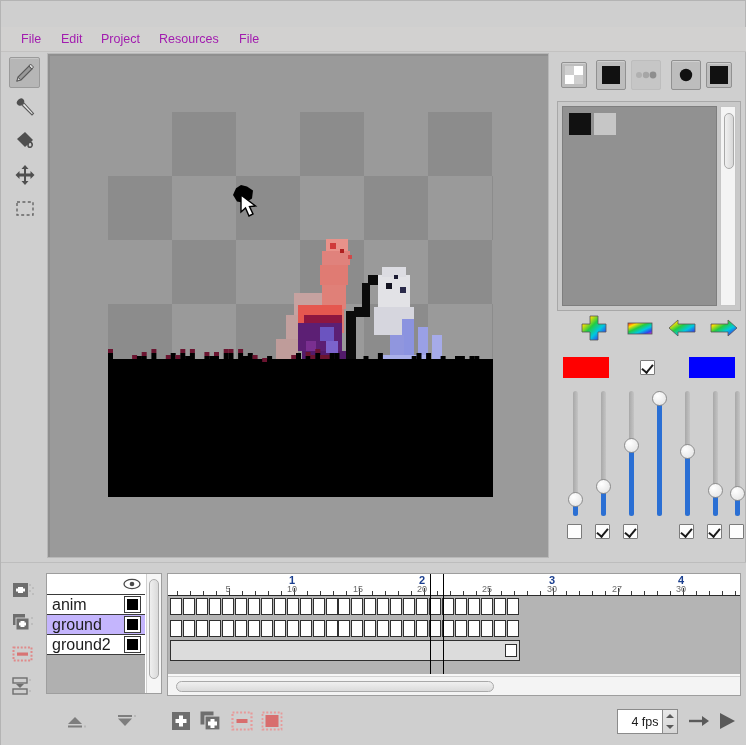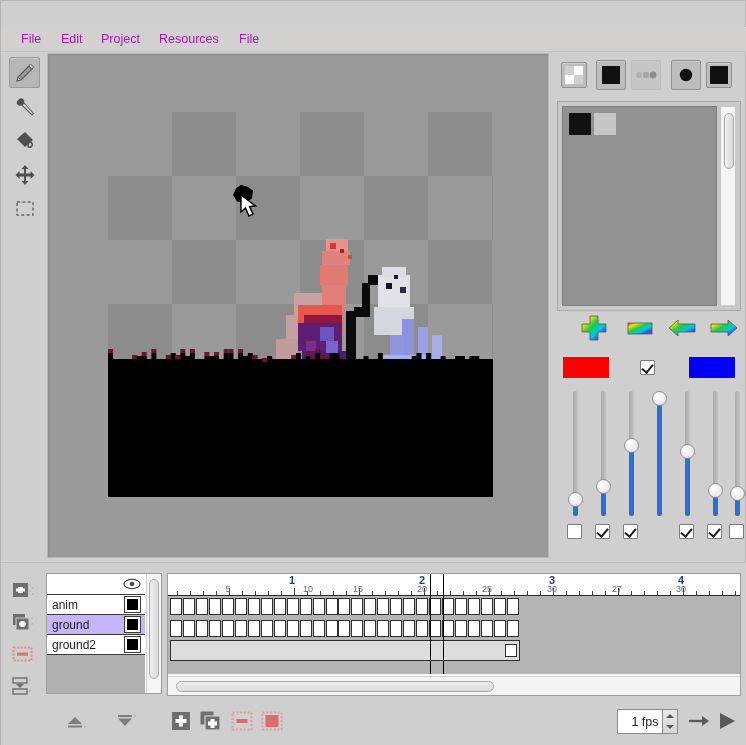--- a/index.html
+++ b/index.html
@@ -194,21 +194,21 @@
   #lyr-head {
     position: absolute; left: 0; top: 0; width: 98px; height: 21px;
     background: #fff; border-bottom: 1px solid #3a3a3a;
   }
   .lyrow {
     position: absolute; left: 0; width: 98px; height: 20px;
     border-bottom: 1px solid #3a3a3a;
     display: flex; align-items: center;
   }
   .lyrow .nm {
-    font-size: 12px; color: #1c1c1c; padding-left: 5px; flex: 1;
+    font-size: 16px; color: #1c1c1c; padding-left: 5px; flex: 1;
   }
   .lyrow .sw {
     width: 15px; height: 15px; background: #000;
     border: 2px solid #fff; outline: 1px solid #3a3a3a; margin-right: 5px;
   }
   #lyr-scroll {
     position: absolute; left: 99px; top: 0; width: 15px; height: 119px;
     background: #f6f6f6; border-left: 1px solid #d0d0d0;
   }
   #lyr-thumb {
@@ -779,21 +779,21 @@
           <div class="tick" style="left: 463px; height: 4px;"></div>
           <div class="tick" style="left: 476px; height: 4px;"></div>
           <div class="tick" style="left: 489px; height: 4px;"></div>
           <div class="tick" style="left: 502px; height: 4px;"></div>
           <div class="tick" style="left: 515px; height: 7px;"></div>
           <div class="tick" style="left: 528px; height: 4px;"></div>
           <div class="tick" style="left: 541px; height: 4px;"></div>
           <div class="tick" style="left: 554px; height: 4px;"></div>
           <div class="tick" style="left: 567px; height: 4px;"></div>
           <div class="rlabel" style="left: 60px;">5</div>
-          <div class="rlabel" style="left: 140px;">10</div>
+          <div class="rlabel" style="left: 124px;">10</div>
           <div class="rlabel" style="left: 190px;">15</div>
           <div class="rlabel" style="left: 254px;">20</div>
           <div class="rlabel" style="left: 319px;">25</div>
           <div class="rlabel" style="left: 384px;">30</div>
           <div class="rlabel" style="left: 449px;">27</div>
           <div class="rlabel" style="left: 513px;">30</div>
           <div class="slabel" style="left: 124px;">1</div>
           <div class="slabel" style="left: 254px;">2</div>
           <div class="slabel" style="left: 384px;">3</div>
           <div class="slabel" style="left: 513px;">4</div>
@@ -863,21 +863,21 @@
           <div style="position: absolute; left: 2px; top: 0px; width: 350px; height: 44px; background: rgb(200, 200, 200); z-index: -1;"></div>
         </div>
       <div id="tl-hscroll">
         <div id="tl-hthumb"></div>
       </div>
     <div class="playhead" style="left: 262px; height: 100px;"></div>
         <div class="playhead" style="left: 275px; height: 100px;"></div>
       </div>
 
     <div id="botbar">
-      <div id="fps-box">1 fps</div>
+      <div id="fps-box">4 fps</div>
       <div id="fps-spin">
         <div class="spin-up"></div>
         <div class="spin-dn"></div>
       </div>
       <div class="bbtn" style="left:684px">
         <svg width="22" height="14">
           <line x1="1" y1="7" x2="15" y2="7" stroke="#5a5a5a" stroke-width="2.4"></line>
           <polygon points="14,2 21,7 14,12" fill="#5a5a5a"></polygon>
         </svg>
       </div>

